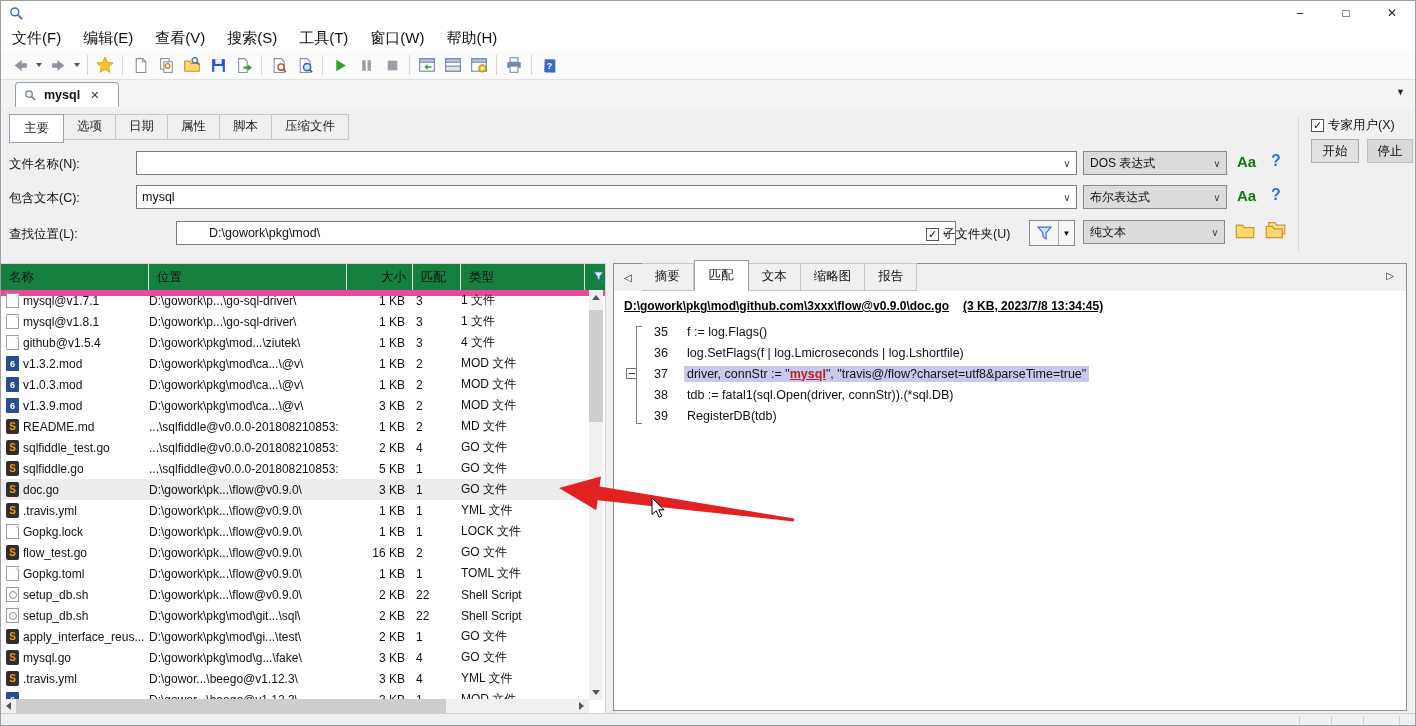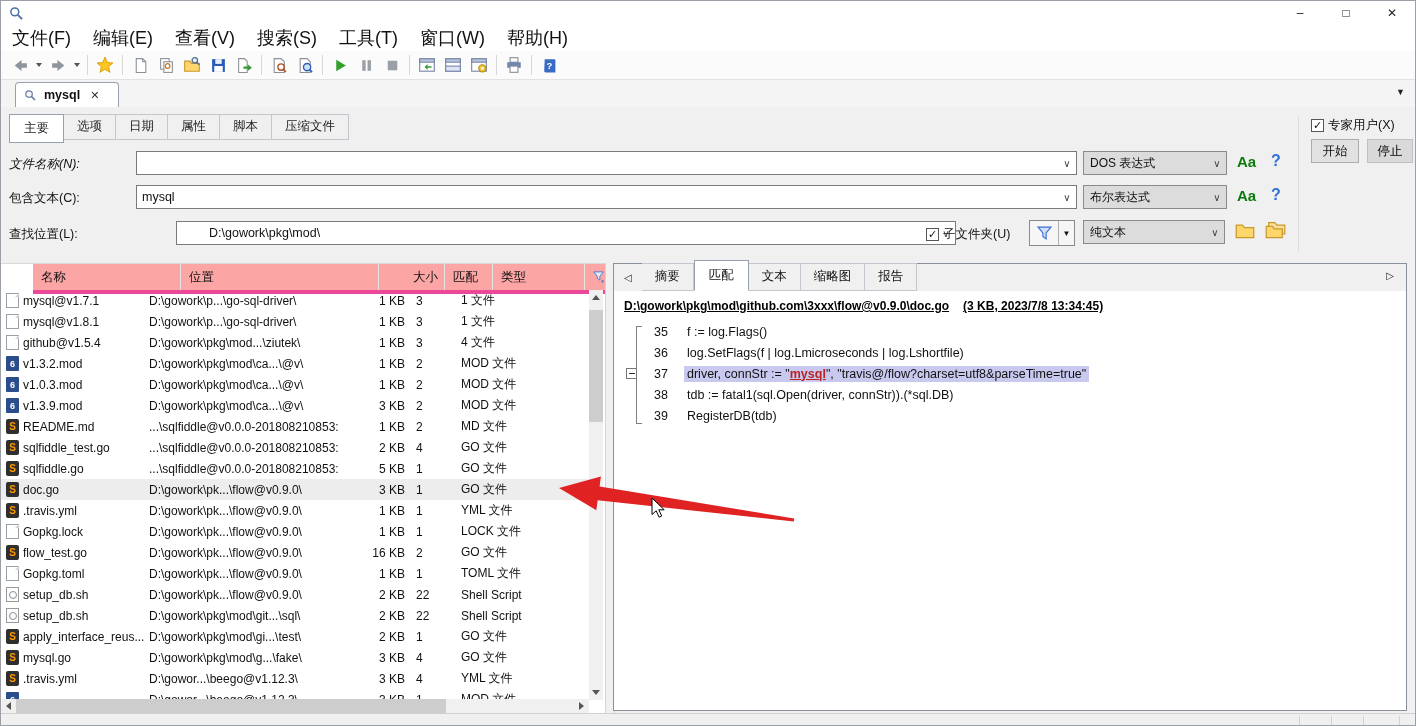--- a/index.html
+++ b/index.html
@@ -9,21 +9,21 @@
   .abs{position:absolute;}
   svg{display:block;}
   
   #titlebar{left:0;top:0;width:100%;height:24px;background:#fff;display:flex;align-items:center;}
   #titlebar .appicon{margin:0 7px 0 8px;}
   #titlebar .title{font-size:12px;color:#000;}
   .wincontrols{position:absolute;right:0;top:0;height:24px;display:flex;}
   .winbtn{width:46px;height:24px;display:flex;align-items:center;justify-content:center;font-size:12px;color:#222;}
   
   #menubar{left:0;top:24px;width:100%;height:26px;background:#fff;display:flex;align-items:center;border-bottom:1px solid #f0f0f0;}
-  .menu-item{padding:0 11px;font-size:18px;color:#111;}
+  .menu-item{padding:0 11px;font-size:15px;color:#111;}
   
   #toolbar{left:0;top:50px;width:100%;height:29px;background:#fbfbfb;border-bottom:1px solid #e2e2e2;display:flex;align-items:center;padding-left:6px;box-sizing:border-box;}
   .tbtn{width:26px;height:24px;display:flex;align-items:center;justify-content:center;}
   .tbtn.narrow{width:12px;}
   .tsep{width:1px;height:20px;background:#d8d8d8;margin:0 4px;}
   .caret-down{width:0;height:0;border-left:3.5px solid transparent;border-right:3.5px solid transparent;border-top:4px solid #555;}
   
   #tabstrip{left:0;top:79px;width:100%;height:27px;background:#f4f4f4;border-bottom:1px solid #c9ccd1;}
   .doctab{position:absolute;left:14px;bottom:0;height:25px;width:104px;background:#fff;border:1px solid #98a0b0;border-bottom:none;border-radius:4px 4px 0 0;display:flex;align-items:center;padding:0 8px;box-sizing:border-box;}
   .doctab .dlabel{font-weight:700;font-size:12.5px;margin:0 10px 0 7px;}
@@ -49,21 +49,21 @@
   .q-btn{position:absolute;color:#2f6fd8;font-weight:700;font-size:16px;}
   .filterbtn{position:absolute;height:26px;width:46px;background:#f6f6f6;border:1px solid #8a8a8a;display:flex;align-items:center;box-sizing:border-box;}
   .filterbtn .fpart{flex:1;display:flex;justify-content:center;}
   .filterbtn .fdiv{width:1px;height:24px;background:#b0b0b0;}
   .filterbtn .fcaret{width:15px;text-align:center;font-size:8px;color:#111;}
   .pushbtn{position:absolute;height:24px;display:flex;align-items:center;justify-content:center;background:#e1e1e1;border:1px solid #adadad;font-size:12.5px;box-sizing:border-box;}
   .pushbtn.disabled{background:#d9d9d9;color:#000000;border-color:#c0c0c0;}
   
   #main{left:0;top:257px;width:100%;height:455px;background:#f0f0f0;}
   #listpanel{position:absolute;left:0;top:5px;width:604px;height:450px;background:#fff;border-top:1px solid #d9d9d9;box-sizing:border-box;}
-  .lheader{position:absolute;left:0;top:0;right:0;height:26px;background:#fca5a5;border-bottom:4px solid #ec4899;display:grid;grid-template-columns:148px 198px 66px 48px 1fr 20px;align-items:center;font-size:12.5px;margin-left:32px;}
+  .lheader{position:absolute;left:0;top:0;right:0;height:26px;background:#15803d;border-bottom:6px solid #ec4899;display:grid;grid-template-columns:148px 198px 66px 48px 1fr 20px;align-items:center;font-size:12.5px;}
   .lheader .hcell{height:100%;display:flex;align-items:center;border-right:1px solid #e5e5e5;padding-left:8px;box-sizing:border-box;white-space:nowrap;}
   .lheader .hcell.right{justify-content:flex-end;padding-right:6px;}
   .lheader .hfun{display:flex;align-items:center;justify-content:center;border-right:none;}
   #listrows{position:absolute;left:0;top:26px;width:588px;height:410px;overflow:hidden;}
   .lrow{display:grid;grid-template-columns:22px 126px 198px 66px 48px 1fr;height:21px;align-items:center;font-size:12px;white-space:nowrap;}
   .lrow.selected{background:#ededed;}
   .lrow .c{overflow:hidden;text-overflow:clip;}
   .lrow .size{text-align:right;padding-right:8px;}
   .lrow .match{padding-left:3px;}
   .ficon{width:13px;height:15px;margin-left:5px;position:relative;box-sizing:border-box;}
@@ -296,21 +296,21 @@
       <span class="subtab">压缩文件</span>
   </div>
 
   <label class="chk" style="left:1310px;top:10px;">
     <span class="box">✓</span>
     <span class="clabel">专家用户(X)</span>
   </label>
   <div class="pushbtn" style="left:1310px;top:32px;width:48px;">开始</div>
   <div class="pushbtn disabled" style="left:1366px;top:32px;width:46px;">停止</div>
 
-  <span class="frmlabel" style="top:49px;font-style:italic;">文件名称(N):</span>
+  <span class="frmlabel" style="top:49px;">文件名称(N):</span>
   <div class="textcombo" style="left:135px;top:44px;width:941px;">
     <span class="val"></span>
       <span class="chev">∨</span>
   </div>
   <div class="graycombo" style="left:1082px;top:44px;width:144px;">
     <span class="val">DOS 表达式</span>
       <span class="chev">∨</span>
   </div>
   <span class="aa-btn" style="left:1236px;top:46px;">Aa</span>
   <span class="q-btn" style="left:1270px;top:45px;">?</span>

